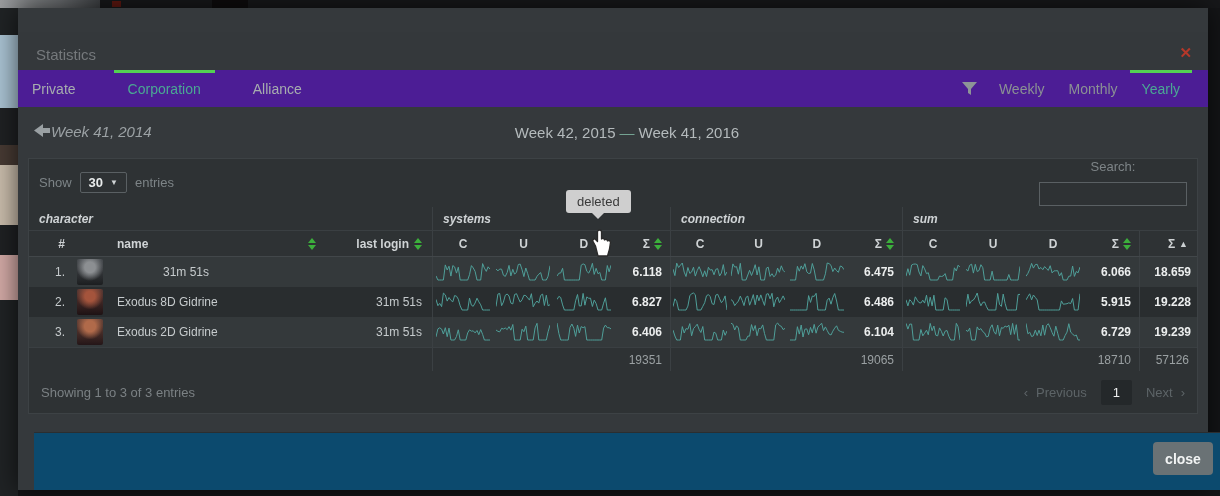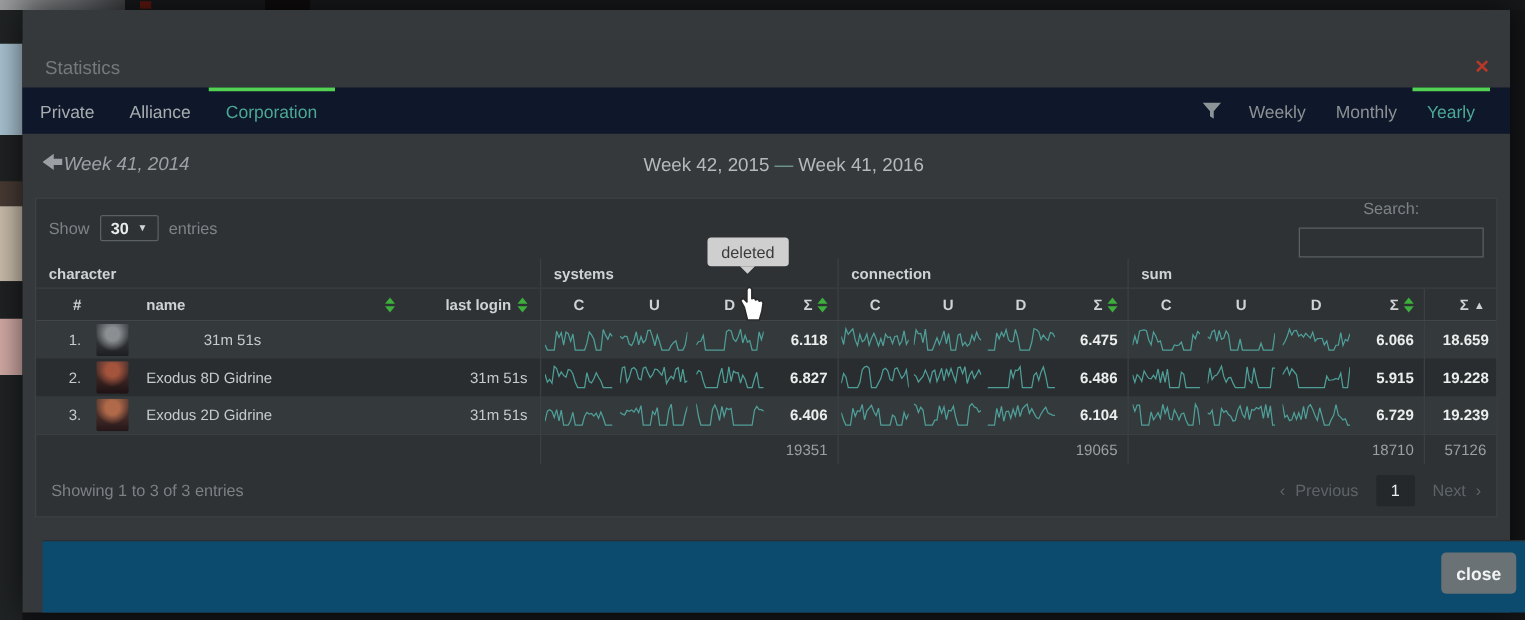--- a/index.html
+++ b/index.html
@@ -21,22 +21,22 @@
 
   
   #modal { position:absolute; left:18px; top:8px; width:1190px; height:482px;
            background:#35393c; box-shadow:0 0 24px rgba(0,0,0,.65); }
   .m-header { position:absolute; left:0; top:0; width:100%; height:48px; background:#34383b;
               border-bottom:1px solid #2b2e30;margin-top:24px; }
   .m-title { position:absolute; left:18px; top:14px; font-size:15px; color:#75797c; }
   .m-close-x { position:absolute; right:16px; top:12px; font-size:15px; font-weight:bold;
                color:#b5382a; cursor:pointer; }
 
-  .m-tabbar { position:absolute; left:0; top:62px; width:100%; height:37px; background:#0f172a;
-              display:flex; align-items:stretch; }
+  .m-tabbar { position:absolute; left:0; top:62px; width:100%; height:37px; background:#4c1d95;
+              display:flex; align-items:stretch;gap:24px; }
   .tab { border-top:3px solid transparent; padding:0 14px; line-height:32px; font-size:14px;
          color:#a7adaf; cursor:pointer; }
   .tab.active { color:#4ba894; border-top-color:#53d153; }
   .periods { margin-left:auto; display:flex; align-items:stretch; padding-right:16px; }
   .periods .tab { color:#8b9194; padding:0 12px; }
   .periods .tab.active { color:#4ba894; border-top-color:#53d153; }
   .funnel-wrap { display:flex; align-items:center; padding-right:10px; }
 
   .week-nav { position:absolute; left:0; top:112px; width:100%; height:30px; }
   .week-prev { position:absolute; left:16px; top:3px; display:flex; align-items:center; gap:1px;
@@ -61,21 +61,21 @@
   .dt { width:100%; font-size:12px; color:#c6cbcd; }
   .tr { display:flex; width:100%; }
   .g { display:flex; align-items:center; }
   .g-char { width:403px; }
   .g-sys  { width:238px; border-left:1px solid #3b4043; }
   .g-con  { width:232px; border-left:1px solid #3b4043; }
   .g-sig  { width:237px; border-left:1px solid #3b4043; }
   .g-sum  { width:58px;  border-left:1px solid #3b4043; }
 
   .row-ghead { height:24px; border-bottom:1px solid #3a3f42; font-weight:bold; color:#cfd3d5; }
-  .row-ghead .g { padding-left:10px; }
+  .row-ghead .g { padding-left:10px;font-style:italic; }
   .row-chead { height:26px; border-bottom:1px solid #42474a; font-weight:bold; color:#cfd3d5; }
   .row-data  { height:30px; }
   .row-data.odd  { background:#34393b; }
   .row-data.even { background:#292d2f; }
   .row-totals { height:24px; border-top:1px solid #3a3f42; color:#9aa0a2; font-size:12px; }
 
   .c-rank  { width:40px; text-align:right; padding-right:4px; }
   .c-avatar{ width:42px; display:flex; justify-content:center; }
   .c-name  { flex:1; padding-left:6px; display:flex; align-items:center; justify-content:space-between; padding-right:8px; }
   .c-login { width:108px; text-align:right; padding-right:10px; display:flex; align-items:center; justify-content:flex-end; gap:5px; }
@@ -141,22 +141,22 @@
 
 <div id="modal">
 
   <div class="m-header">
     <span class="m-title">Statistics</span>
     <span class="m-close-x">✕</span>
   </div>
 
   <div class="m-tabbar">
     <div class="tab">Private</div>
+    <div class="tab active">Corporation</div>
     <div class="tab">Alliance</div>
-    <div class="tab active">Corporation</div>
     <div class="periods">
       <div class="funnel-wrap">
         <svg width="15" height="13" viewBox="0 0 15 13">
             <path d="M0 0 H15 L9 7 V13 L6 11 V7 Z" fill="#8d9497"></path>
           </svg>
       </div>
       <div class="tab">Weekly</div>
       <div class="tab">Monthly</div>
       <div class="tab active">Yearly</div>
     </div>

